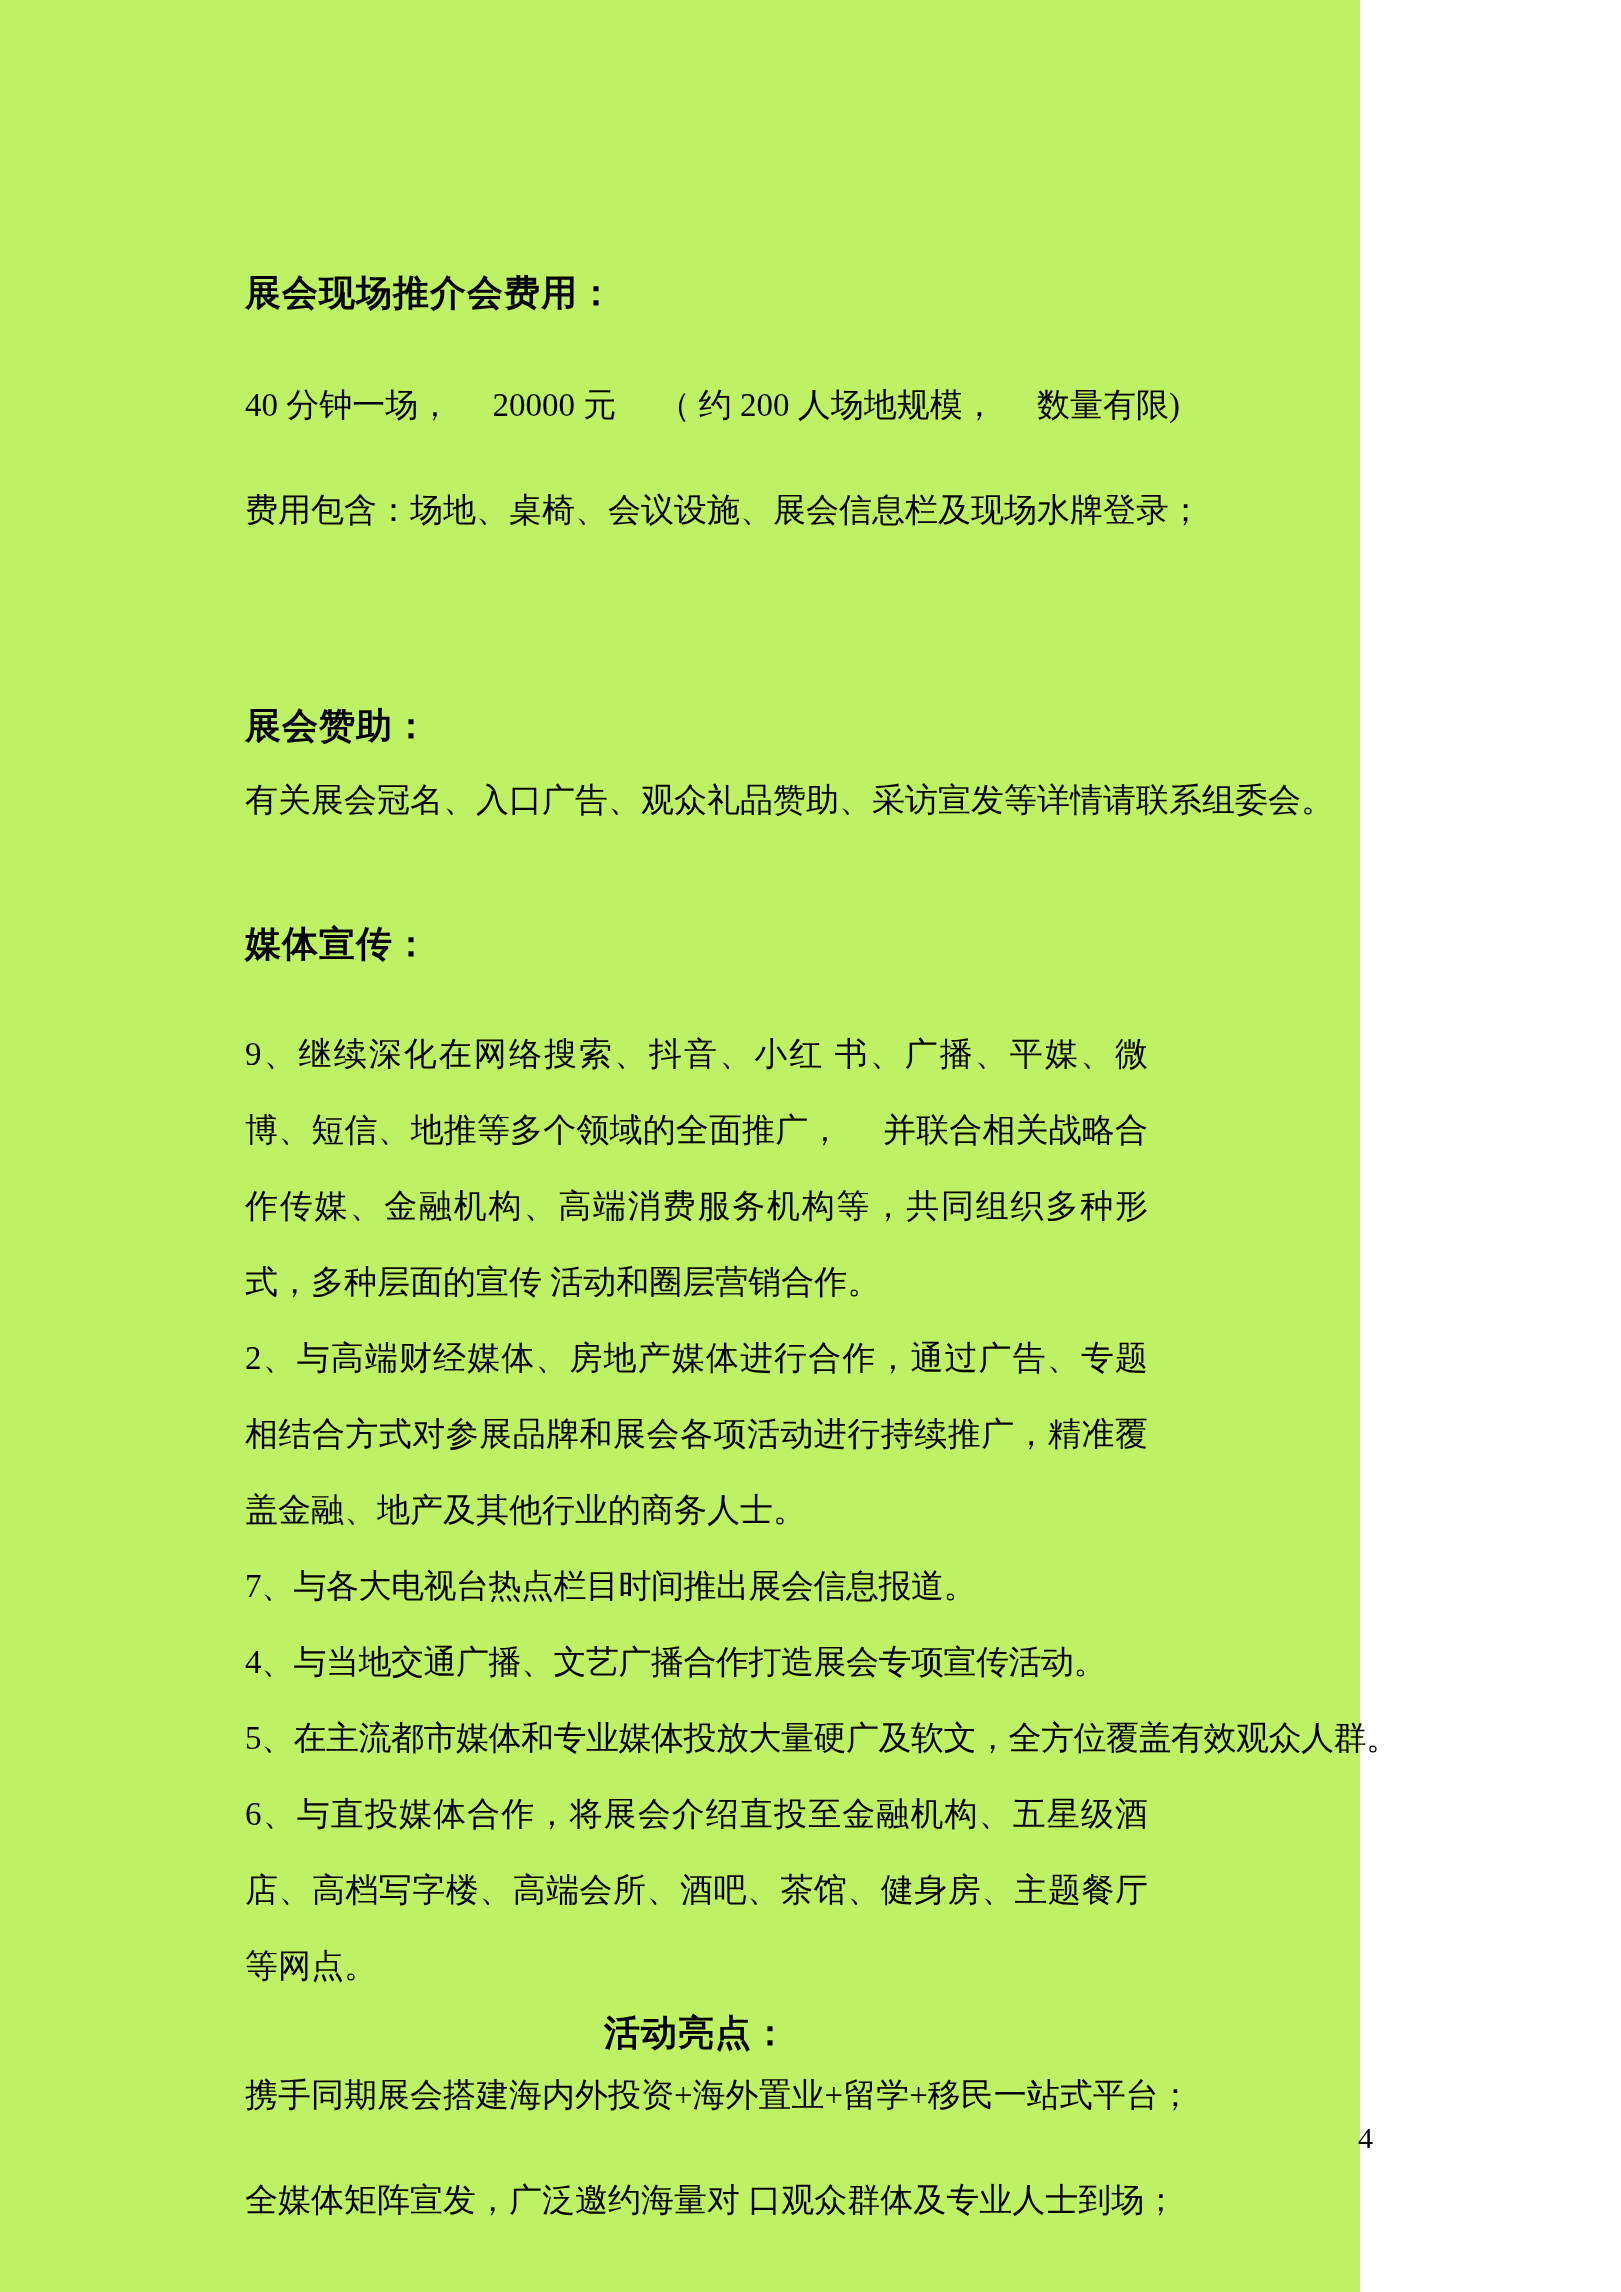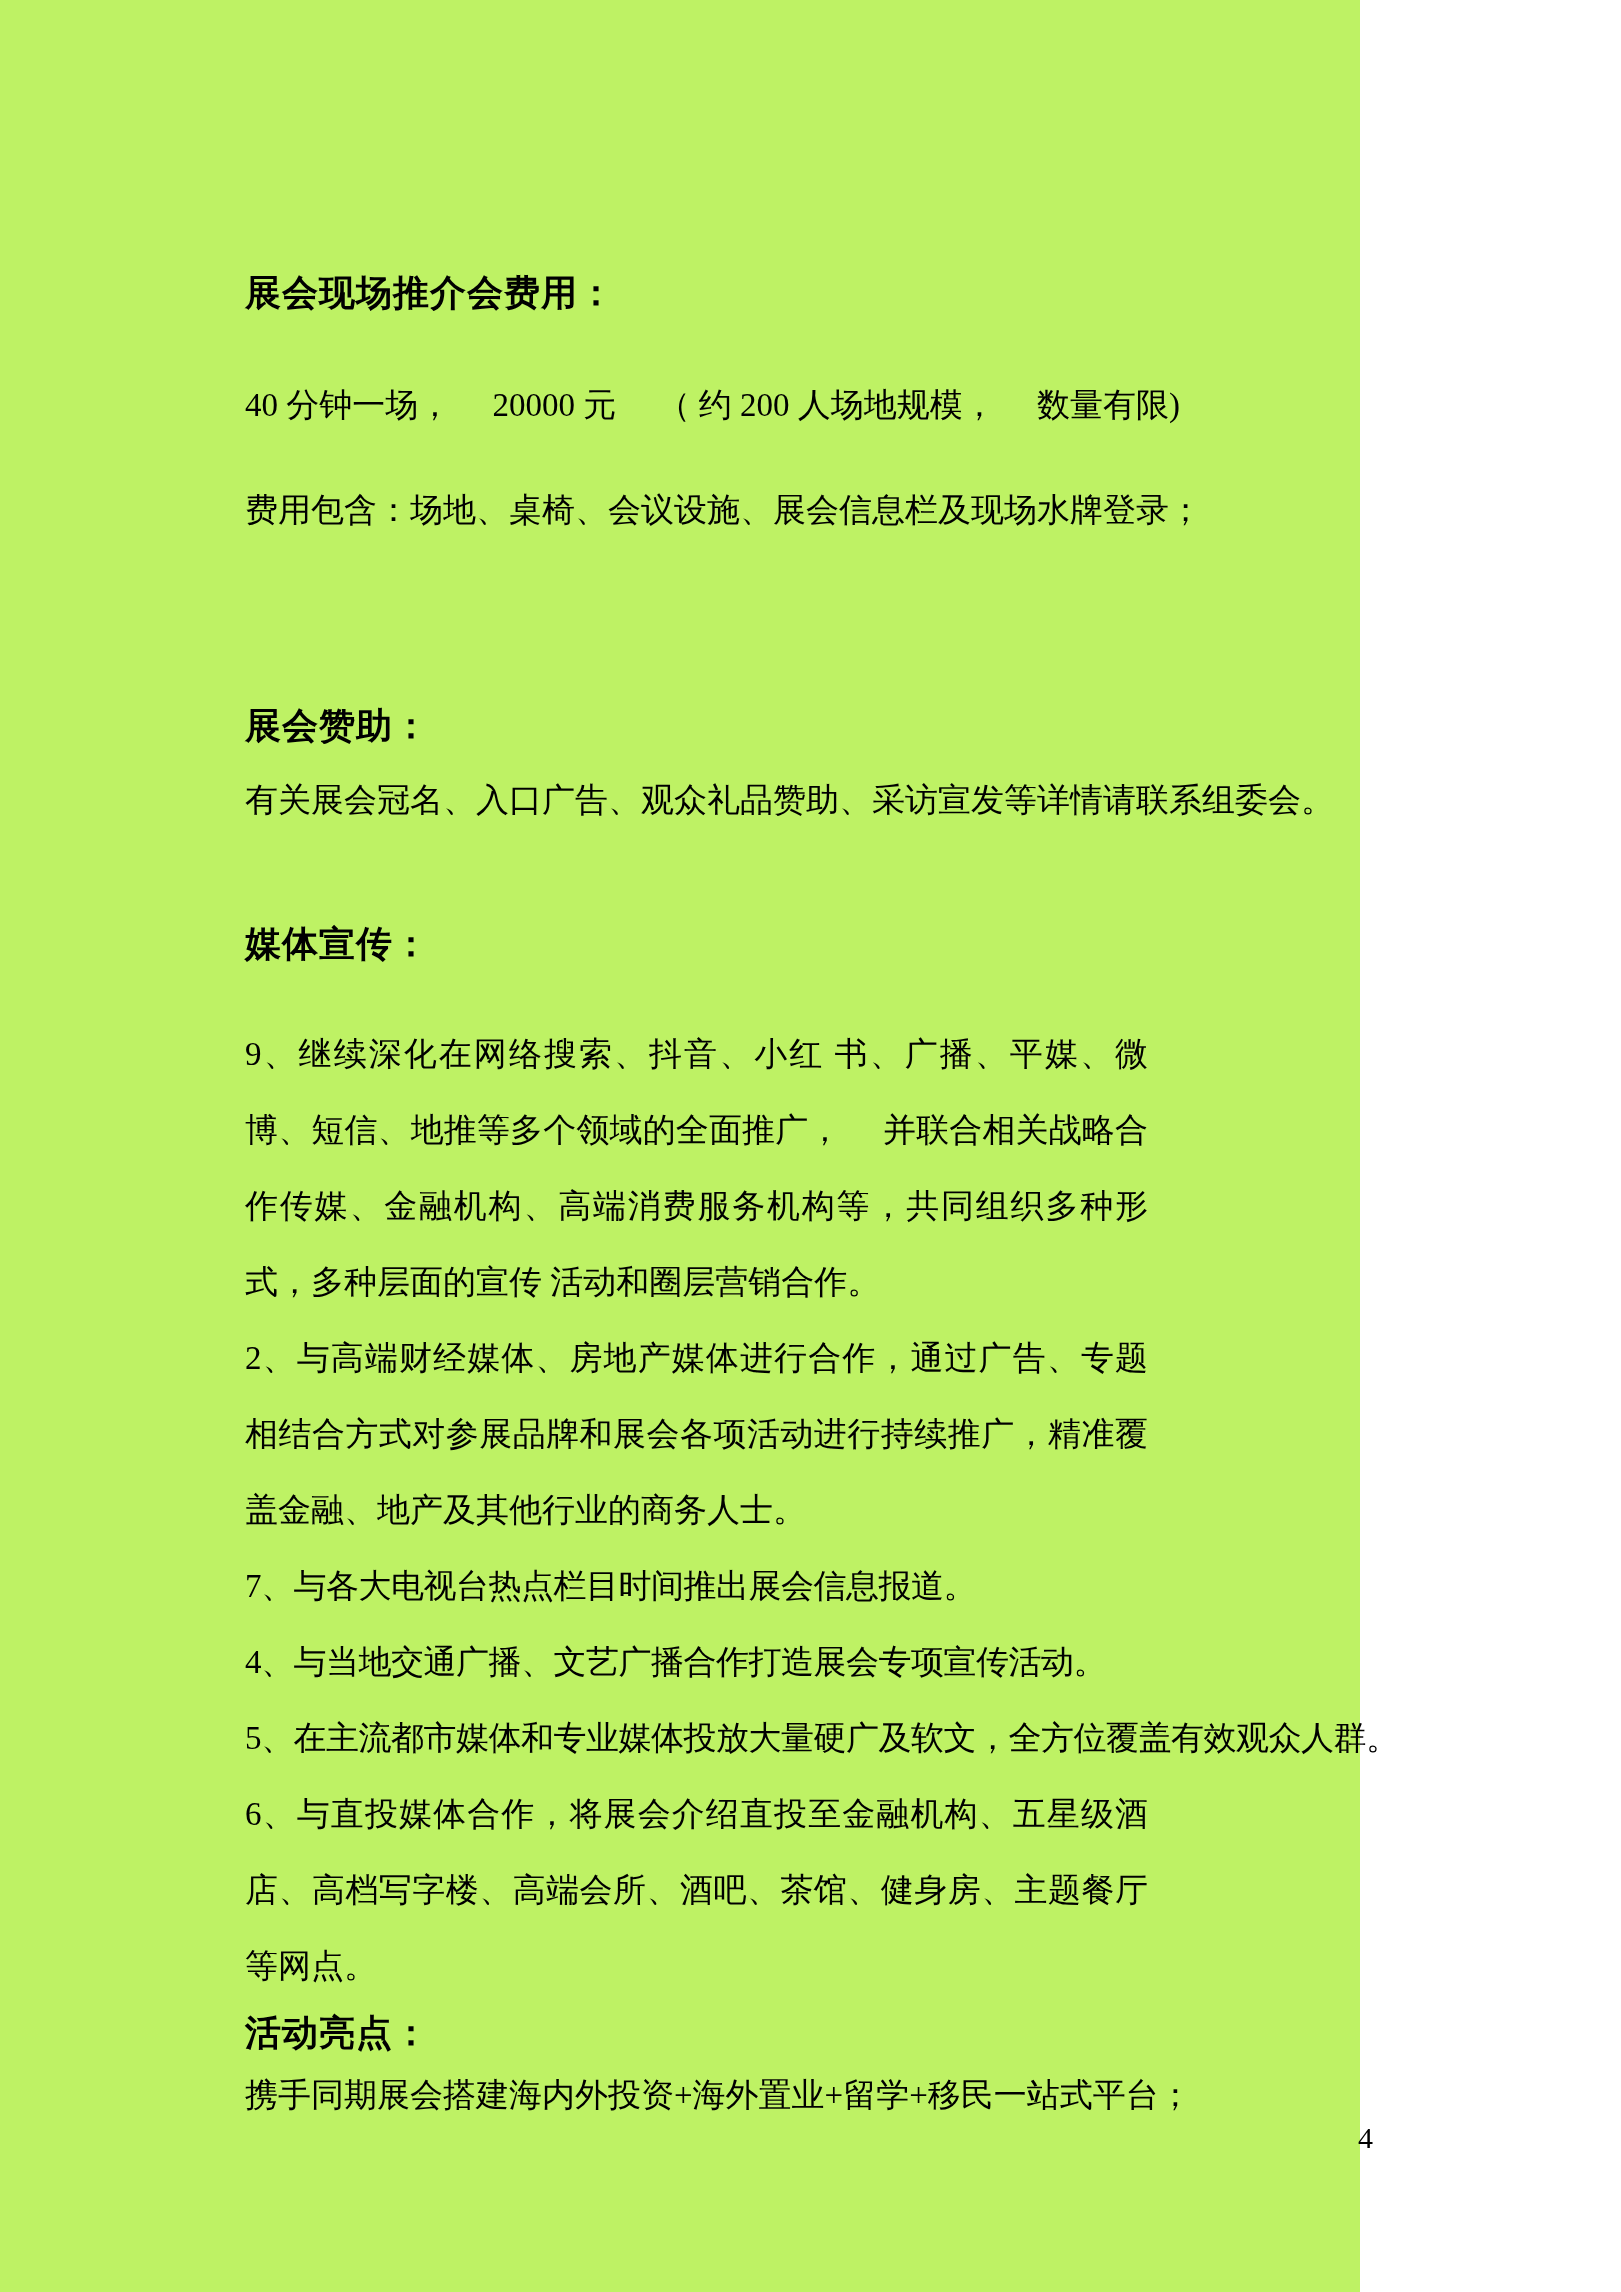--- a/index.html
+++ b/index.html
@@ -35,21 +35,21 @@
   .media-items  { margin-top: 48px; }
   .media-items p {
     margin: 0;
     font-size: 33px;
     line-height: 76px;
     text-align: justify;
   }
   .media-items p:nth-child(3),
   .media-items p:nth-child(4),
   .media-items p:nth-child(5) { white-space: nowrap; text-align: left; letter-spacing: -0.5px; }
-  .mt-highlights-h { margin-top: 5.9px; }
+  .mt-highlights-h { margin-top: 5.9px; text-align: center; }
   .mt-hl1 { margin-top: 14.7px; }
   .mt-hl2 { margin-top: 58px; }
   .page-number {
     position: absolute;
     left: 1358px;
     top: 2120px;
     font-size: 30px;
     line-height: 35px;
     color: #000000;
   }
@@ -78,18 +78,19 @@
       <p>7、与各大电视台热点栏目时间推出展会信息报道。</p>
       <p>4、与当地交通广播、文艺广播合作打造展会专项宣传活动。</p>
       <p>5、在主流都市媒体和专业媒体投放大量硬广及软文，全方位覆盖有效观众人群。</p>
       <p>6、与直投媒体合作，将展会介绍直投至金融机构、五星级酒店、高档写字楼、高端会所、酒吧、茶馆、健身房、主题餐厅等网点。</p>
     </div>
 
     <h2 class="h mt-highlights-h">活动亮点：</h2>
 
     <p class="p nowrap mt-hl1">携手同期展会搭建海内外投资+海外置业+留学+移民一站式平台；</p>
 
+    <p class="p nowrap mt-hl2">全媒体矩阵宣发，广泛邀约海量对 口观众群体及专业人士到场；</p>
 
   </div>
 
   <div class="page-number">4</div>
 </div>
 
 
 </body></html>

